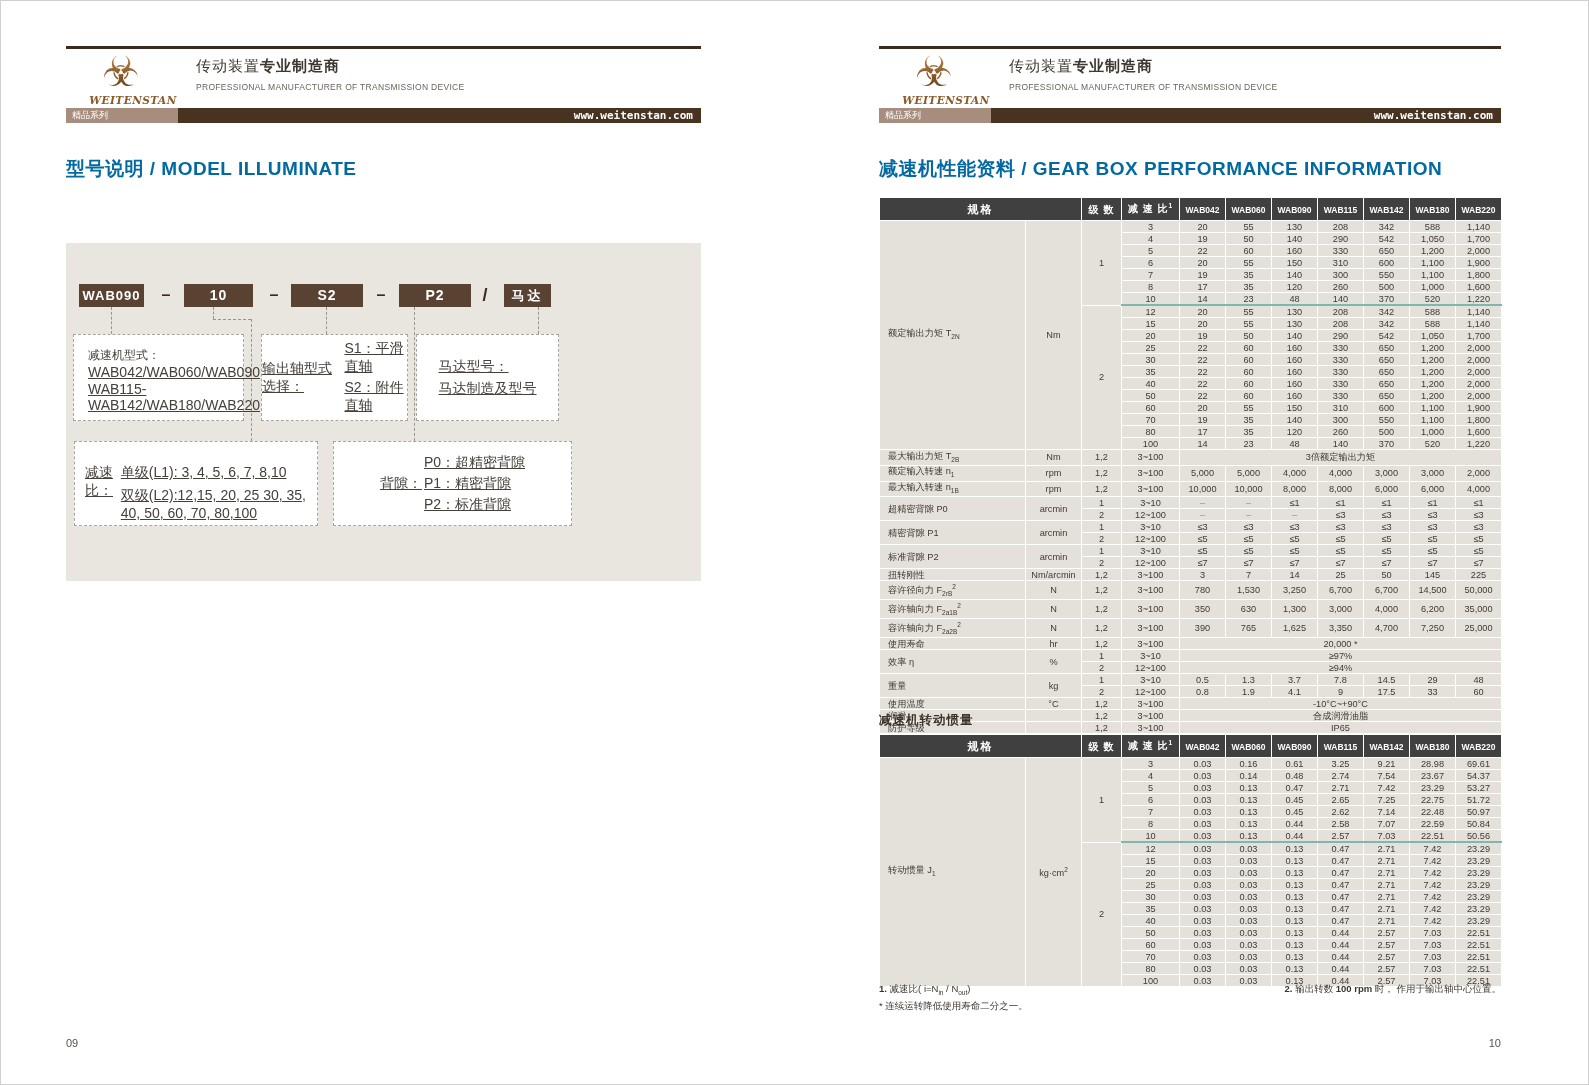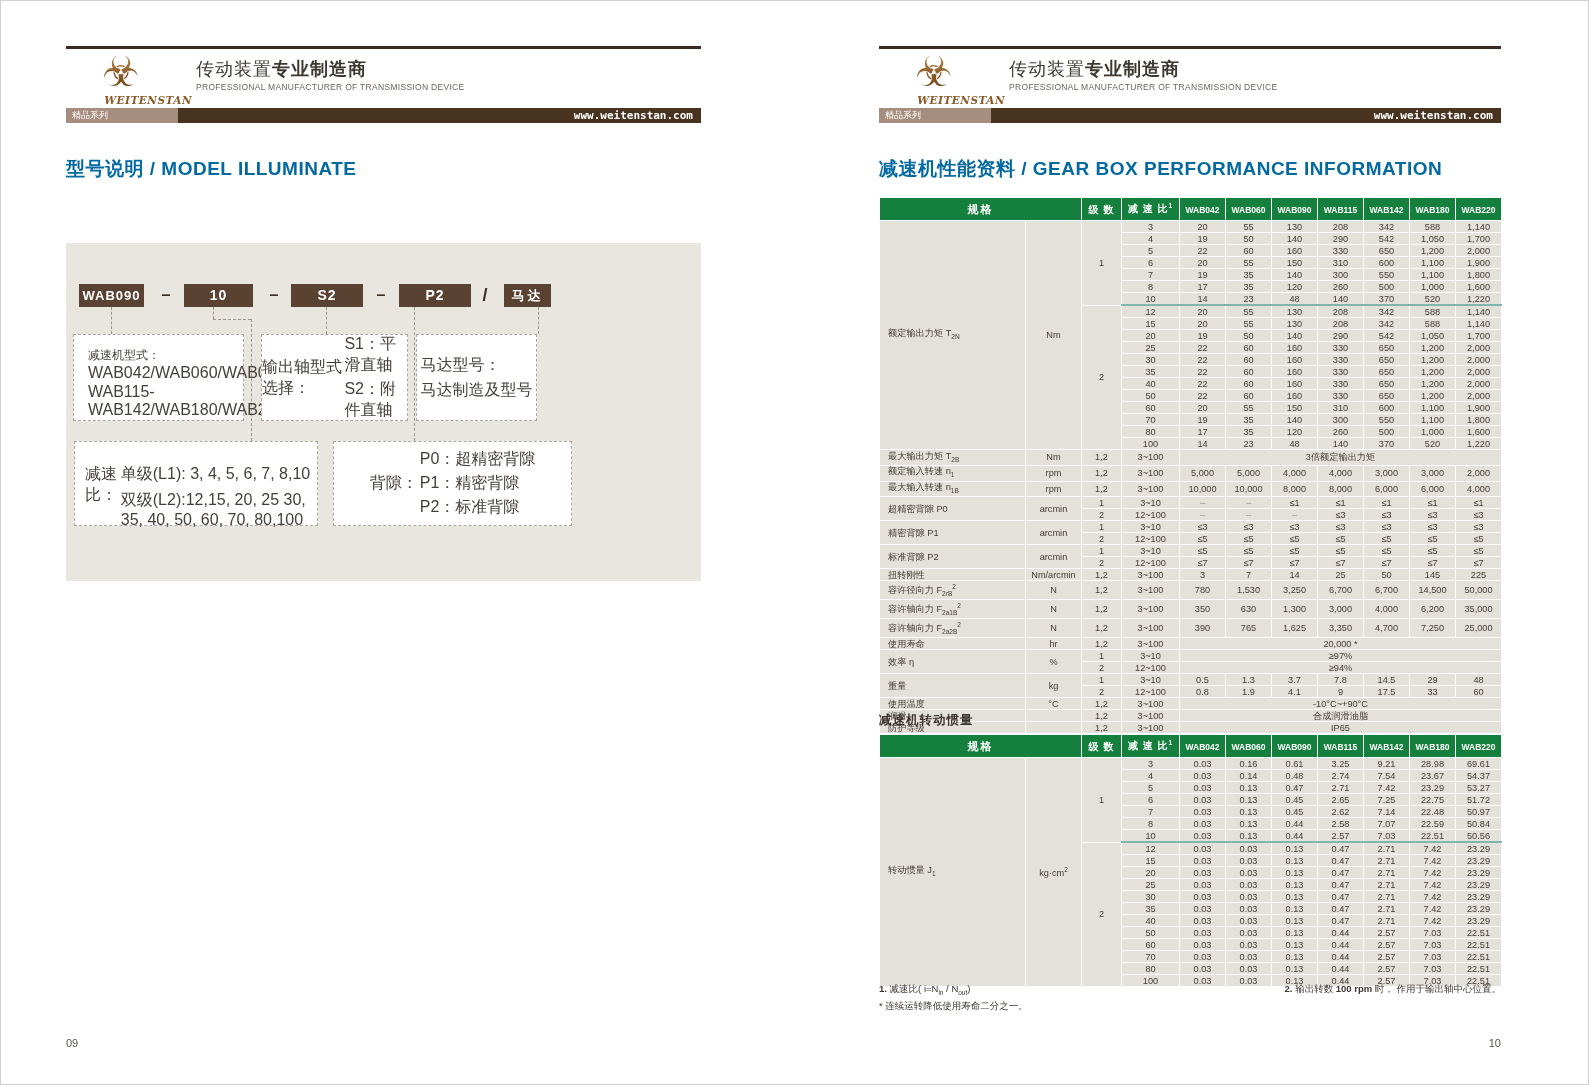--- a/index.html
+++ b/index.html
@@ -12,24 +12,24 @@
   .content { position:absolute; top:0; }
   .page-left  .content { left:65px; width:635px; }
   .page-right .content { left:84px; width:622px; }
 
   
   .hdr { position:absolute; top:0; left:0; right:0; height:125px; }
   .hdr .rule { position:absolute; top:45px; left:0; right:0; height:3px; background:#3b2a1d; }
   .hdr .emblem { position:absolute; top:48px; left:36px; font-size:42px; line-height:46px;
       background:linear-gradient(180deg,#c99f5b 0%,#8a5a28 55%,#5d3b14 100%);
       -webkit-background-clip:text; background-clip:text; color:transparent; }
-  .hdr .wordmark { position:absolute; top:93px; left:8px; width:118px; text-align:right;
+  .hdr .wordmark { position:absolute; top:93px; left:8px; width:118px; text-align:center;
       font-family:"DejaVu Serif","Liberation Serif",serif; font-style:italic; font-weight:bold;
       font-size:10.5px; letter-spacing:0.5px; color:#8a5a28; }
-  .hdr .cn-title { position:absolute; top:56px; left:130px; font-size:18px; color:#3e3830; letter-spacing:1px; }
+  .hdr .cn-title { position:absolute; top:56px; left:130px; font-size:15px; color:#3e3830; letter-spacing:1px; }
   .hdr .cn-title b { font-weight:bold; }
   .hdr .en-sub { position:absolute; top:81px; left:130px; font-size:8.5px; color:#6a645c; letter-spacing:0.3px; }
   .hdr .bar { position:absolute; top:107px; left:0; right:0; height:15px; display:flex; }
   .hdr .bar .seg-light { width:112px; background:#a68d7d; color:#fff; font-size:9px; line-height:15px; padding-left:6px; }
   .hdr .bar .seg-dark { flex:1; background:#483220; color:#fff; text-align:right; padding-right:8px;
       font-family:"DejaVu Sans Mono","Liberation Mono",monospace; font-weight:bold; font-size:11px; line-height:15px; }
 
   
   .h1 { position:absolute; top:155px; font-size:19px; font-weight:bold; color:#0369a1; letter-spacing:0.5px; }
   .pageno { position:absolute; top:1036px; font-size:11px; color:#57514a; }
@@ -38,29 +38,29 @@
 
   
   .panel { position:absolute; top:242px; left:65px; width:635px; height:338px; background:#e9e6e0; }
   .mbox { position:absolute; top:41px; height:23px; background:#5a4233; color:#fff; font-weight:bold;
       text-align:center; line-height:23px; font-size:14px; letter-spacing:1px; }
   .msep { position:absolute; top:41px; height:23px; line-height:22px; font-weight:bold; font-size:16px; color:#3a2c20; text-align:center; }
   .dashv { position:absolute; border-left:1px dashed #9b948b; width:0; }
   .dashh { position:absolute; border-top:1px dashed #9b948b; height:0; }
   .ebox { position:absolute; background:#fff; border:1px dashed #aaa49b; color:#46403a; }
   .ebox .t1 { font-size:12px; }
-  .ebox .t2 { font-size:16px; }
+  .ebox .t2 { font-size:14px;text-decoration:underline; }
   .ebox-flex { display:flex; align-items:center; justify-content:center; gap:2px; }
   .example { position:absolute; top:300px; left:7px; font-size:16.5px; font-weight:bold; color:#332a22; letter-spacing:0.3px; }
 
   
   .tblwrap { position:absolute; left:84px; width:622px; }
   table { border-collapse:collapse; width:622px; table-layout:fixed; }
   th { background:#55var; }
-  th { background:#15803d; color:#fff; font-weight:bold; font-size:8.5px; padding:4px 0 3px; border:1px solid #fff; text-align:center; }
+  th { background:#404040; color:#fff; font-weight:bold; font-size:8.5px; padding:4px 0 3px; border:1px solid #fff; text-align:center; }
   th.h-big { font-size:11px; letter-spacing:2px; }
   th.h-mid { font-size:10px; letter-spacing:1px; }
   td { background:#e4e0da; border:1px solid #ffffff; font-size:9.2px; line-height:10px; padding:0.5px 2px;
       text-align:center; color:#3f3a34; height:11px; vertical-align:middle; }
   td.lbl { text-align:left; padding-left:8px; }
   td.dim { color:#97918a; }
   tr.brk td { border-bottom:2px solid #7fb6af; }
   sub { font-size:6.5px; } sup { font-size:6.5px; }
   .tbl2-title { position:absolute; top:711px; left:84px; font-size:12.5px; font-weight:bold; color:#3c342c; letter-spacing:1px; }
   .footnotes { position:absolute; top:982px; left:84px; width:622px; display:flex; justify-content:space-between;
@@ -115,21 +115,21 @@
         <div class="t2" style="">WAB042/WAB060/WAB090</div>
         <div class="t2" style="margin-top:1px;">WAB115-WAB142/WAB180/WAB220</div>
       </div>
       <div class="ebox ebox-flex" style="left:195px;top:91px;width:147px;height:87px;">
         <div class="t2">输出轴型式选择：</div>
         <div>
           <div class="t2">S1：平滑直轴</div>
           <div class="t2" style="margin-top:3px;">S2：附件直轴</div>
         </div>
       </div>
-      <div class="ebox ebox-flex" style="left:350px;top:91px;width:121px;height:87px;">
+      <div class="ebox ebox-flex" style="left:350px;top:91px;width:143px;height:87px;">
         <div>
           <div class="t2">马达型号：</div>
           <div class="t2" style="margin-top:4px;">马达制造及型号</div>
         </div>
       </div>
 
       <div class="ebox" style="left:8px;top:198px;width:244px;height:85px;padding:22px 0 0 10px;">
         <div style="display:flex;gap:2px;">
           <div class="t2">减速比：</div>
           <div>

